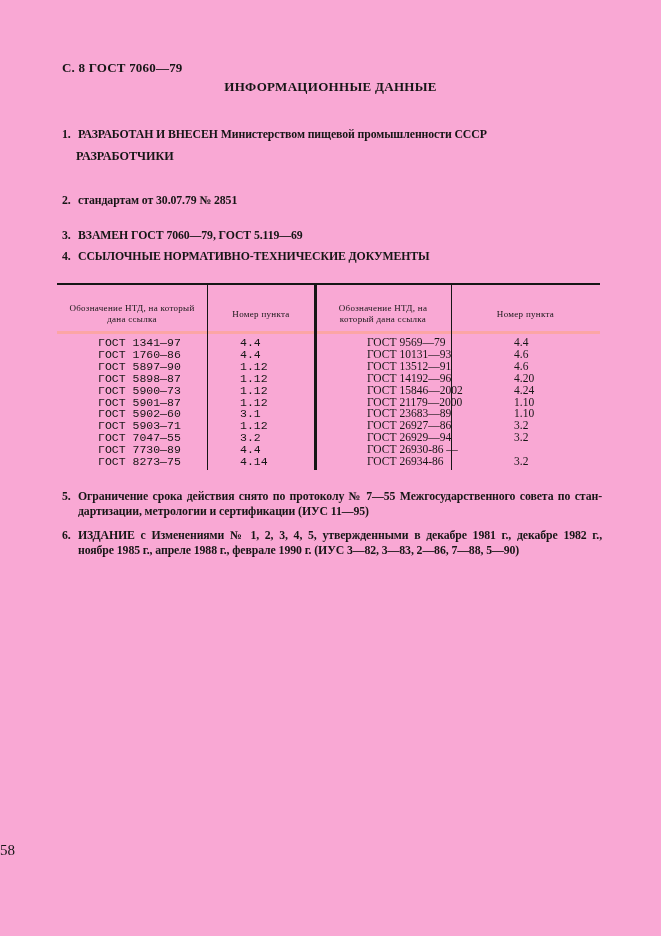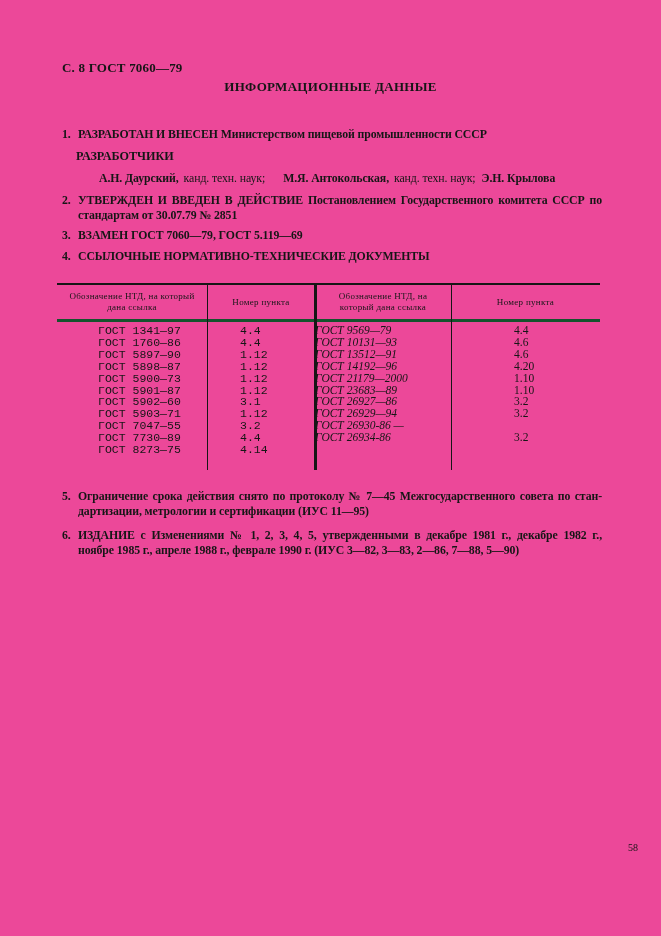--- a/index.html
+++ b/index.html
@@ -1,17 +1,17 @@
 <!DOCTYPE html>
 <html><head>
 <meta charset="utf-8">
 <style>
   html,body{margin:0;padding:0;background:#ffffff;}
   .page{
-    position:relative;width:661px;height:936px;background:#ec4899;
+    position:relative;width:661px;height:936px;background:#f9a8d4;
     font-family:"Liberation Serif","DejaVu Serif",serif;color:#161616;
     overflow:hidden;
   }
   .running-head{position:absolute;left:62px;top:60px;font-weight:bold;font-size:13px;letter-spacing:.2px;}
   .doc-title{position:absolute;left:0;top:79px;width:661px;margin:0;text-align:center;
     font-weight:bold;font-size:13px;letter-spacing:.3px;}
   .item{position:absolute;left:62px;width:540px;display:flex;font-weight:bold;
     font-size:11.8px;line-height:14.5px;letter-spacing:-0.1px;}
   .item .inum{flex:0 0 16px;}
   .item .itext{flex:1;}
@@ -26,62 +26,58 @@
   #item2{top:193px;}
   #item3{top:228px;}
   #item4{top:249px;}
   #item5{top:489px;}
   #item6{top:528px;}
 
   
   .ref-table{position:absolute;left:57px;top:283px;width:543px;height:187px;
     border-top:2.5px solid #161616;box-sizing:border-box;}
   .thead{display:grid;grid-template-columns:150px 108px 136px 149px;height:37px;
-    border-bottom:3px solid #14532d;box-sizing:border-box;}
+    border-bottom:3px solid #fca5a5;box-sizing:border-box;margin-top:12px;}
   .th{display:flex;align-items:center;justify-content:center;text-align:center;
     font-size:9px;line-height:11px;letter-spacing:.3px;padding:0 10px;box-sizing:border-box;}
   .tbody{display:flex;padding-top:3px;}
   .tbhalf{font-size:11.5px;line-height:11.9px;}
   .tbhalf.left{width:258px;}
   .tbhalf.right{width:285px;}
   .trow{display:grid;white-space:nowrap;}
   .left .trow{grid-template-columns:150px 108px;font-family:Liberation Mono, monospace;}
   .right .trow{grid-template-columns:136px 149px;}
   .left  .c-doc{padding-left:41px;}
   .left  .c-num{padding-left:33px;}
-  .right .c-doc{font-style:italic;}
+  .right .c-doc{padding-left:52px;}
   .right .c-num{padding-left:63px;}
   .vl{position:absolute;top:0;bottom:0;width:1px;background:#161616;}
   .vl.thick{width:3px;}
-  .pageno{position:absolute;left:0;top:842px;width:638px;text-align:right;
-    font-size:10px;font-weight:normal;}
+  .pageno{position:absolute;left:0;top:842px;width:638px;text-align:left;
+    font-size:15px;font-weight:normal;}
 </style>
 </head>
 <body>
 
 <div class="page">
 
   <div class="running-head">С. 8 ГОСТ 7060—79</div>
   <h1 class="doc-title">ИНФОРМАЦИОННЫЕ ДАННЫЕ</h1>
 
   <section class="item" id="item1">
     <span class="inum">1.</span>
     <span class="itext">РАЗРАБОТАН И ВНЕСЕН Министерством пищевой  промышленности СССР</span>
   </section>
 
   <div class="subhead">РАЗРАБОТЧИКИ</div>
 
-  <div class="devline">
-    <span class="b">А.Н. Даурский,</span><span class="r">канд. техн. наук;</span><span class="b gap">М.Я. Антокольская,</span><span class="r">канд. техн. наук;</span><span class="b">Э.Н. Крылова</span>
-  </div>
 
   <section class="item" id="item2">
     <span class="inum">2.</span>
     <span class="itext">
-      <span class="ln j">УТВЕРЖДЕН И ВВЕДЕН В ДЕЙСТВИЕ Постановлением Государственного комитета СССР по</span>
       <span class="ln">стандартам от 30.07.79 № 2851</span>
     </span>
   </section>
 
   <section class="item" id="item3">
     <span class="inum">3.</span>
     <span class="itext">ВЗАМЕН ГОСТ 7060—79, ГОСТ 5.119—69</span>
   </section>
 
   <section class="item" id="item4">
@@ -154,20 +150,24 @@
           </div>
           <div class="trow">
             <span class="tc c-doc">ГОСТ 13512—91</span>
             <span class="tc c-num">4.6</span>
           </div>
           <div class="trow">
             <span class="tc c-doc">ГОСТ 14192—96</span>
             <span class="tc c-num">4.20</span>
           </div>
           <div class="trow">
+            <span class="tc c-doc">ГОСТ 15846—2002</span>
+            <span class="tc c-num">4.24</span>
+          </div>
+          <div class="trow">
             <span class="tc c-doc">ГОСТ 21179—2000</span>
             <span class="tc c-num">1.10</span>
           </div>
           <div class="trow">
             <span class="tc c-doc">ГОСТ 23683—89</span>
             <span class="tc c-num">1.10</span>
           </div>
           <div class="trow">
             <span class="tc c-doc">ГОСТ 26927—86</span>
             <span class="tc c-num">3.2</span>
@@ -187,21 +187,21 @@
         </div>
     </div>
     <i class="vl" style="left:150px"></i>
     <i class="vl thick" style="left:257px"></i>
     <i class="vl" style="left:394px"></i>
   </div>
 
   <section class="item" id="item5">
     <span class="inum">5.</span>
     <span class="itext">
-      <span class="ln j">Ограничение срока действия снято по протоколу № 7—45 Межгосударственного совета по стан-</span>
+      <span class="ln j">Ограничение срока действия снято по протоколу № 7—55 Межгосударственного совета по стан-</span>
       <span class="ln">дартизации, метрологии и сертификации (ИУС 11—95)</span>
     </span>
   </section>
 
   <section class="item" id="item6">
     <span class="inum">6.</span>
     <span class="itext">
       <span class="ln j">ИЗДАНИЕ  с  Изменениями  № 1, 2, 3, 4, 5, утвержденными в декабре 1981 г., декабре 1982 г.,</span>
       <span class="ln">ноябре 1985 г., апреле 1988 г., феврале 1990 г.  (ИУС 3—82, 3—83, 2—86, 7—88, 5—90)</span>
     </span>

